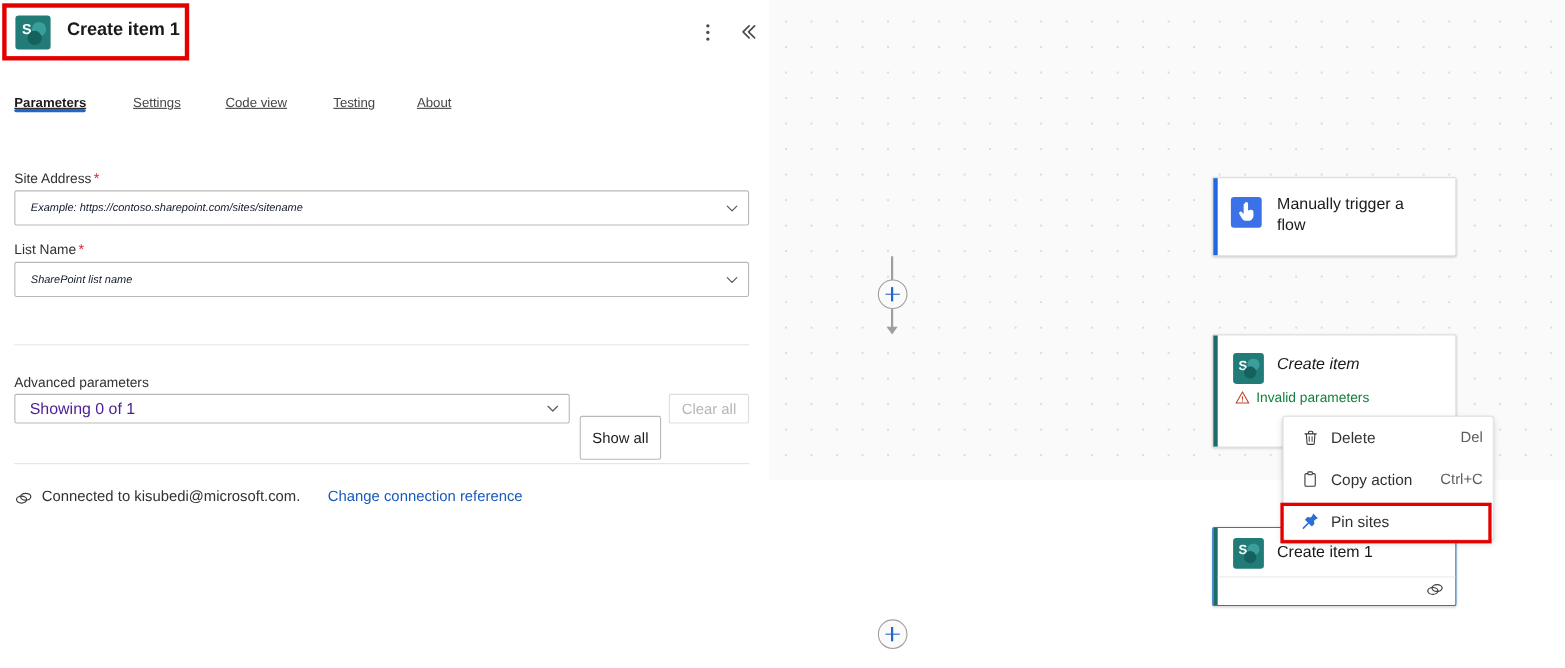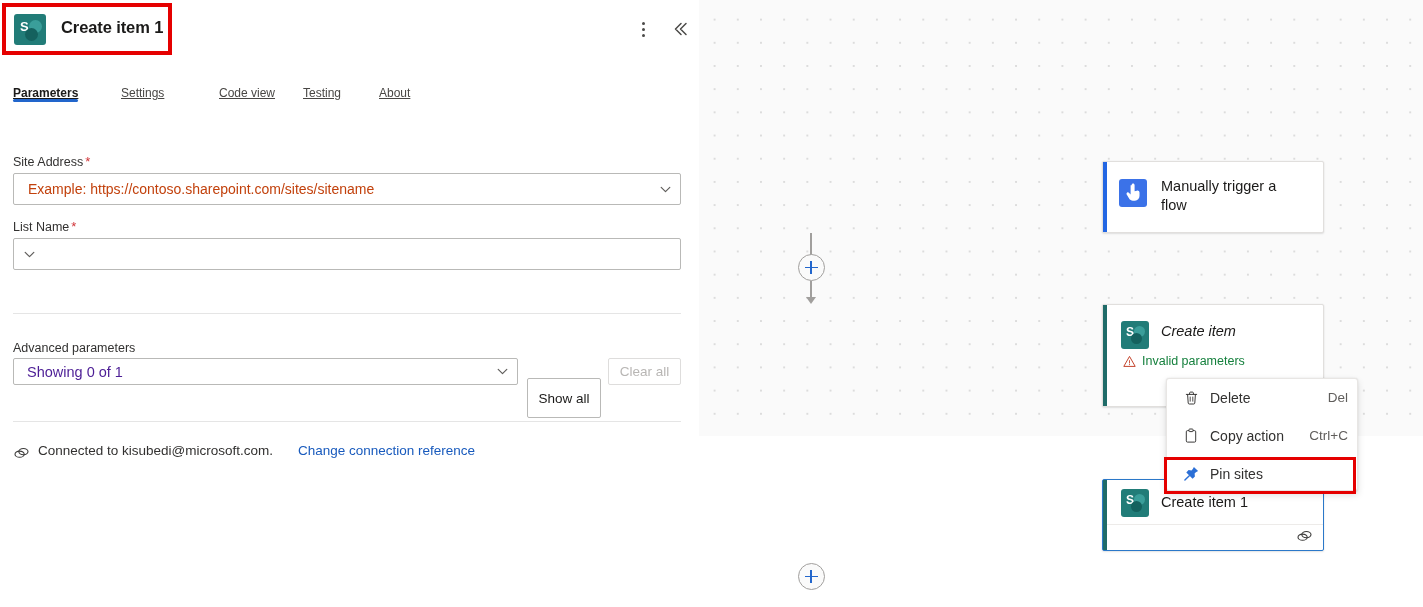--- a/index.html
+++ b/index.html
@@ -94,21 +94,21 @@
   .req { color: #d13438; font-size: 13px; margin-left: 2px; }
   .combo {
     position: absolute;
     border: 1px solid #b9b9b7;
     background: #fff;
     border-radius: 2px;
     display: flex; align-items: center;
   }
   .combo .ph {
     flex: 1; padding-left: 14px;
-    font-size: 14px; color: #c2410c;
+    font-size: 10px; font-style: italic; color: #0f172a;
     white-space: nowrap; overflow: hidden;
   }
   .combo .val {
     flex: 1; padding-left: 13px;
     font-size: 14.5px; color: #4c1d95;
     white-space: nowrap; overflow: hidden;
   }
   .chev {
     width: 30px; height: 100%;
     display: flex; align-items: center; justify-content: center;
@@ -392,41 +392,42 @@
           <path d="M13 6.5 7.5 12 13 17.5M18 6.5 12.5 12 18 17.5" fill="none" stroke="#4b4a48" stroke-width="1.5" stroke-linecap="round" stroke-linejoin="round"></path>
         </svg>
       </div>
     </div>
 
     <div id="red-box-title"></div>
 
     <div id="tabs">
       <div class="tab active" style="left:13px;">Parameters</div>
       <div class="tab" style="left:121px;">Settings</div>
-      <div class="tab" style="left:205px;margin-left:14px;">Code view</div>
+      <div class="tab" style="left:205px;">Code view</div>
       <div class="tab" style="left:303px;">Testing</div>
       <div class="tab" style="left:379px;">About</div>
     </div>
 
     <div class="field-label" style="left:13px; top:154px;">
       <span>Site Address</span><span class="req">*</span>
     </div>
     <div class="combo" style="left:13px; top:173px; width:668px; height:32px;">
       <div class="ph">Example: https://contoso.sharepoint.com/sites/sitename</div>
       <div class="chev">
         <svg width="13" height="13" viewBox="0 0 13 13" aria-hidden="true">
           <path d="M2.2 4.4 6.5 8.7 10.8 4.4" fill="none" stroke="#605e5c" stroke-width="1.2" stroke-linecap="round" stroke-linejoin="round"></path>
         </svg>
       </div>
     </div>
 
     <div class="field-label" style="left:13px; top:219px;">
       <span>List Name</span><span class="req">*</span>
     </div>
     <div class="combo" style="left:13px; top:238px; width:668px; height:32px;">
+      <div class="ph">SharePoint list name</div>
       <div class="chev">
         <svg width="13" height="13" viewBox="0 0 13 13" aria-hidden="true">
           <path d="M2.2 4.4 6.5 8.7 10.8 4.4" fill="none" stroke="#605e5c" stroke-width="1.2" stroke-linecap="round" stroke-linejoin="round"></path>
         </svg>
       </div>
     </div>
 
     <div style="position:absolute; left:13px; top:313px; width:668px; height:1px; background:#e5e5e5;"></div>
 
     <div class="field-label" style="left:13px; top:341px;">Advanced parameters</div>

